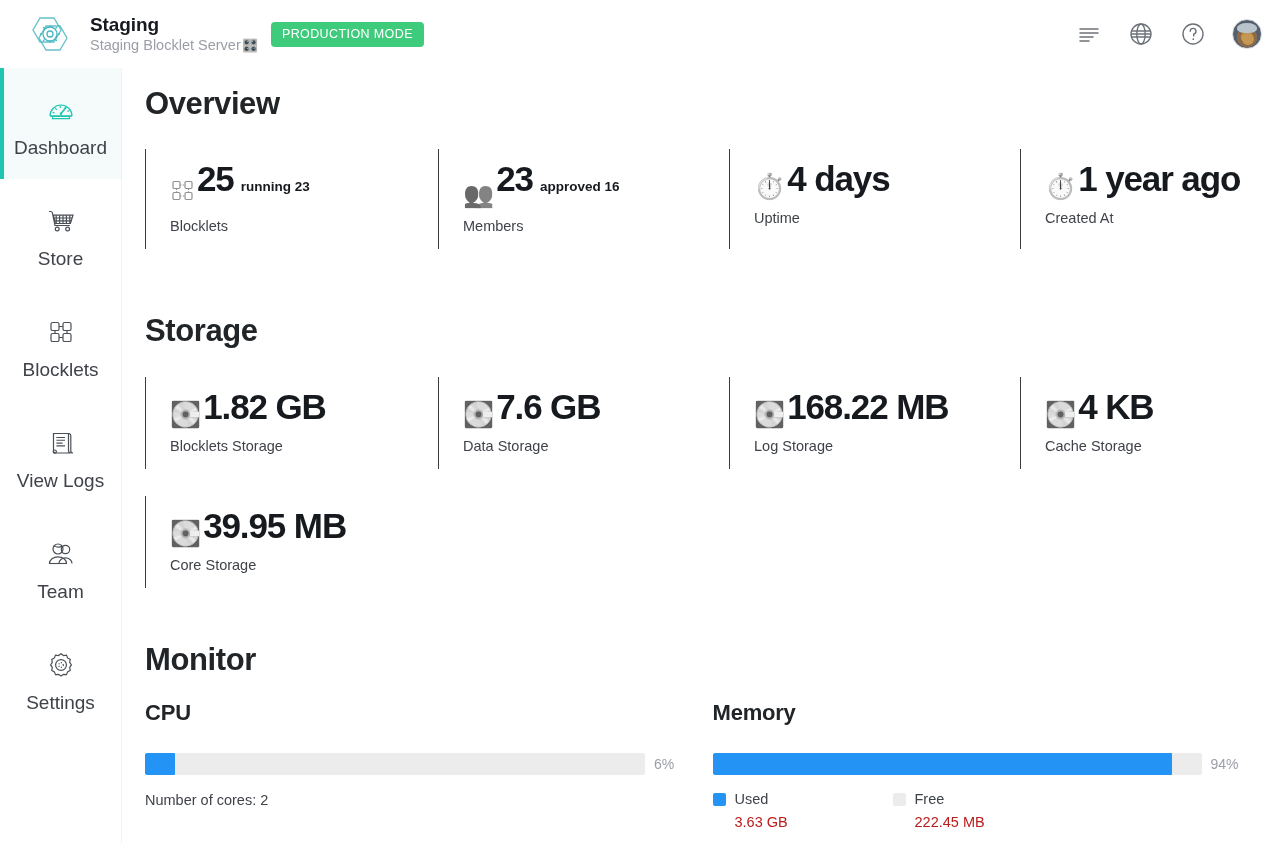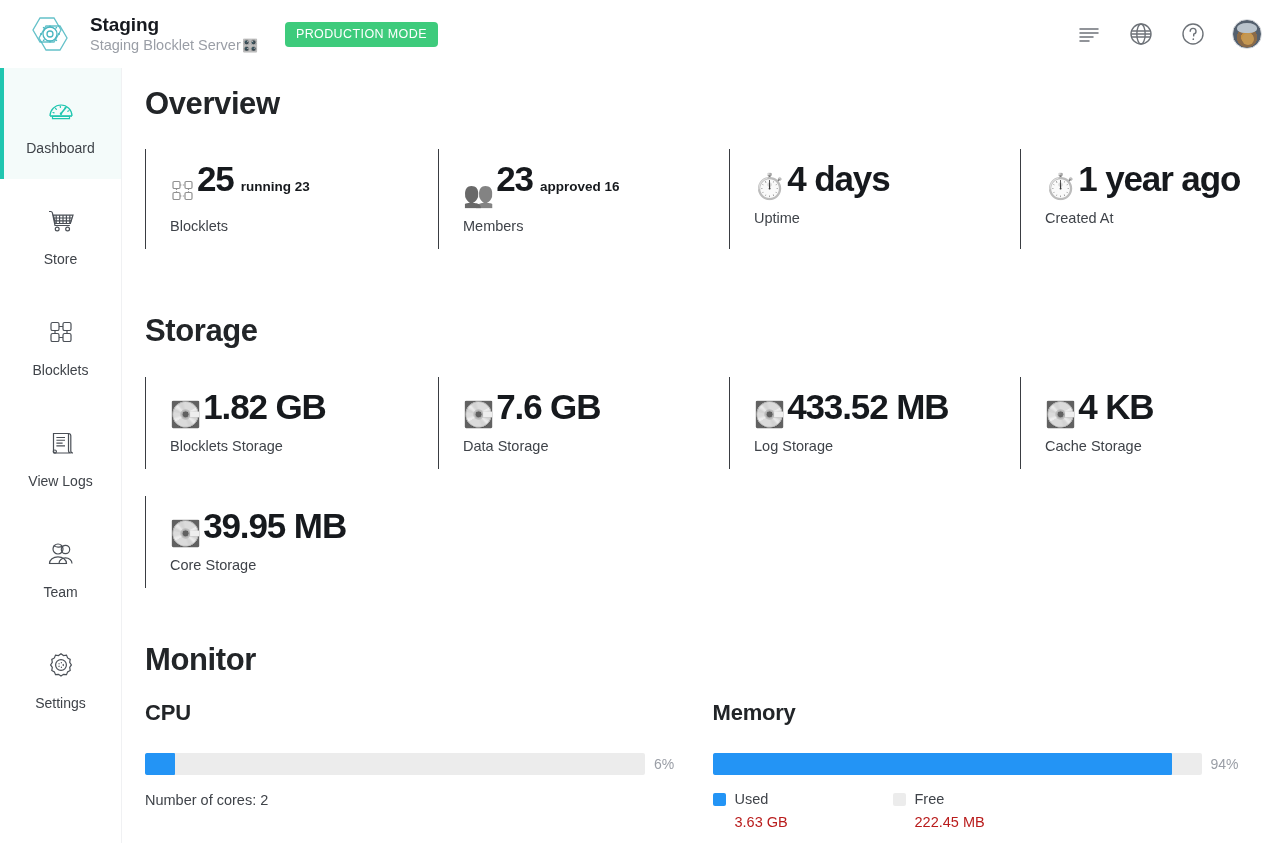--- a/index.html
+++ b/index.html
@@ -25,21 +25,21 @@
   .brand-title {
     font-size: 19px; font-weight: bold; line-height: 22px;
     color: #16191f; letter-spacing: -0.1px;
   }
   .brand-sub {
     font-size: 14.5px; color: #9a9ea6; line-height: 19px;
     display: flex; align-items: center; gap: 2px;
   }
   .brand-sub-emoji { font-size: 13px; }
   .mode-badge {
-    margin-left: 26px;
+    margin-left: 12px;
     background: #3ecb7c;
     color: #ffffff;
     font-size: 12.5px;
     letter-spacing: 0.4px;
     padding: 5px 11px 6px;
     border-radius: 4px;
     white-space: nowrap;
   }
   .header-actions {
     margin-left: auto; display: flex; align-items: center;
@@ -77,21 +77,21 @@
     color: #3f4349;
   }
   .nav-item.active { background: #f4fbfa; }
   .nav-item.active::before {
     content: ""; position: absolute; left: 0; top: 0; bottom: 0;
     width: 4px; background: #20c6b0;
   }
   .nav-item.active .nav-label { color: #3f4349; }
   .nav-item.active .nav-icon { color: #20c6b0; }
   .nav-icon { width: 36px; height: 36px; color: #4a4f56; display:block; }
-  .nav-label { font-size: 14px; color: #3f4349; line-height: 16px; }
+  .nav-label { font-size: 19px; color: #3f4349; line-height: 16px; }
 
   
   .main {
     position: absolute; top: 68px; left: 122px;
     width: 1158px; height: 775px;
     overflow: hidden;
     padding: 18px 0 0 0;
   }
   .section-title {
     font-size: 31px; font-weight: bold; color: #222528;
@@ -348,21 +348,21 @@
     <div class="stat-card" style="width:291px;">
       <div class="stat-top">
         <span class="stat-emoji">💽</span>
         <span class="stat-value">7.6 GB</span>
       </div>
       <div class="stat-label">Data Storage</div>
     </div>
     <div class="stat-card" style="width:291px;">
       <div class="stat-top">
         <span class="stat-emoji">💽</span>
-        <span class="stat-value">433.52 MB</span>
+        <span class="stat-value">168.22 MB</span>
       </div>
       <div class="stat-label">Log Storage</div>
     </div>
     <div class="stat-card" style="width:260px;">
       <div class="stat-top">
         <span class="stat-emoji">💽</span>
         <span class="stat-value">4 KB</span>
       </div>
       <div class="stat-label">Cache Storage</div>
     </div>

